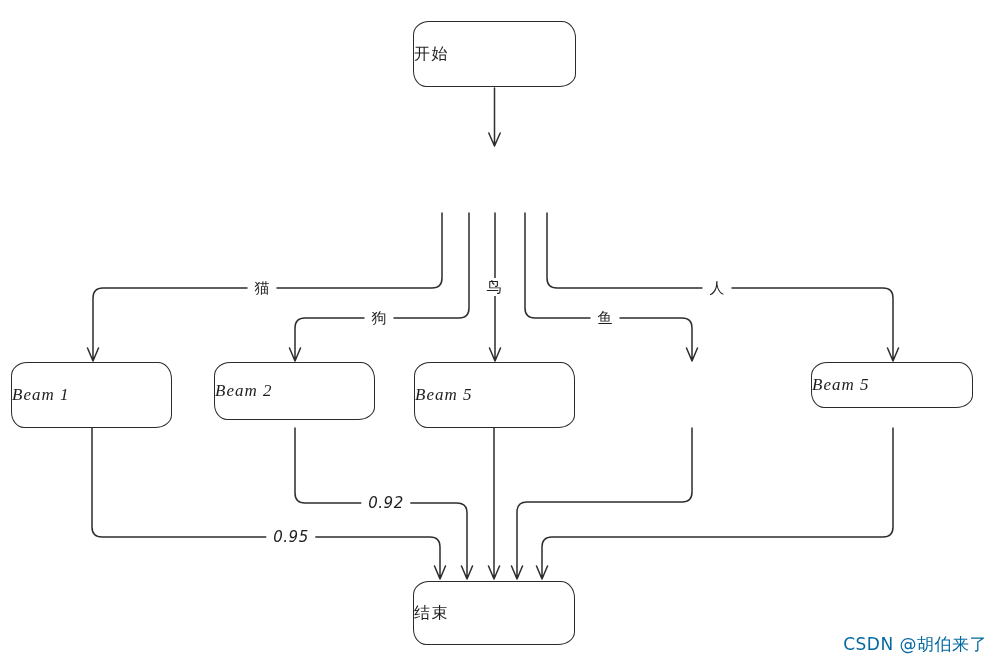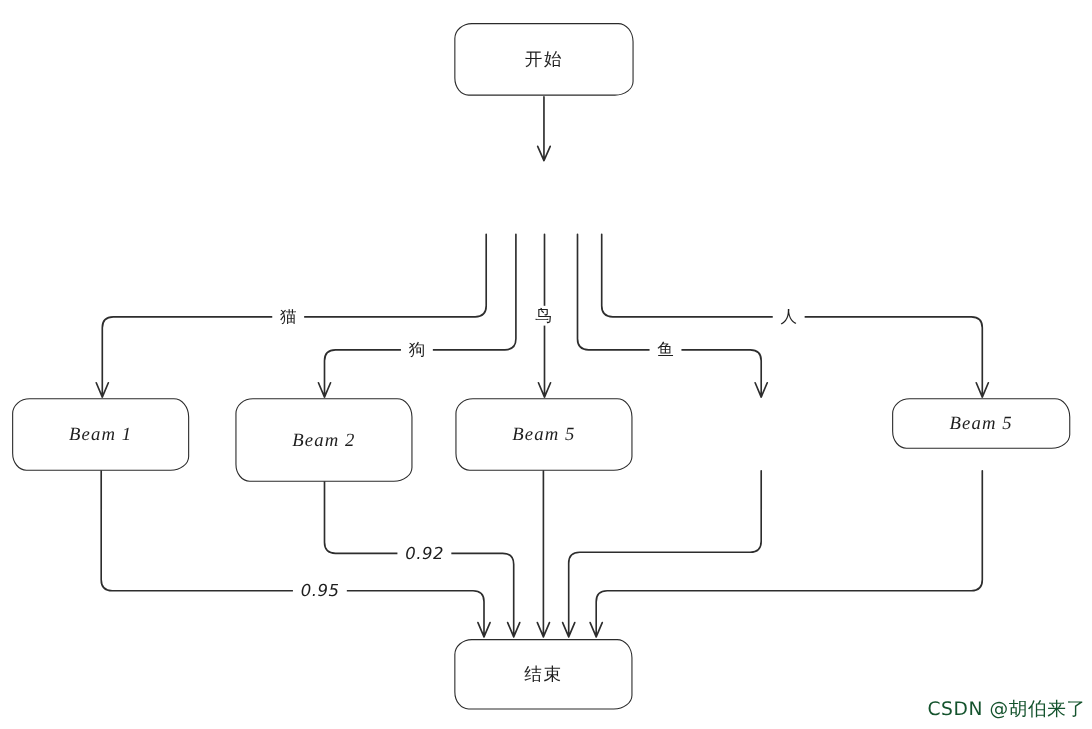--- a/index.html
+++ b/index.html
@@ -23,21 +23,20 @@
     stroke-linecap: round;
     stroke-linejoin: round;
   }
   .node {
     position: absolute;
     background: #ffffff;
     border: 1.6px solid #2b2b2b;
     border-radius: 16px 14px 17px 13px / 14px 17px 13px 16px;
     display: flex;
     align-items: center;
-    justify-content: center;
     font-size: 16px;
     color: #1e1e1e;
     letter-spacing: 1.5px;
     box-sizing: border-box;
   }
   .node.latin {
     font-style: italic;
     letter-spacing: 1px;
     font-size: 17px;
     font-family: Liberation Serif, serif;
@@ -51,21 +50,21 @@
     color: #1e1e1e;
     white-space: nowrap;
     line-height: 1.2;
   }
   .edge-label.num { font-style: italic; letter-spacing: 0.5px; text-align: right; }
   .watermark {
     position: absolute;
     right: 6px;
     bottom: 7px;
     font-size: 17px;
-    color: #14532d;
+    color: #0369a1;
     letter-spacing: 0.5px;
   }
 </style>
 </head>
 <body>
 
 <div class="canvas">
 
   <svg class="edges" viewBox="0 0 993 663" xmlns="http://www.w3.org/2000/svg">
     <path d="M494.5 88 L494.5 144 M488.8 133 L494.5 146 L500.2 133"></path>
@@ -83,21 +82,21 @@
 
   <div class="node" style="left:413px; top:21px; width:163px; height:66px;">
     <span>开始</span>
   </div>
 
 
   <div class="node latin" style="left:11px; top:362px; width:161px; height:66px;">
     <span>Beam 1</span>
   </div>
 
-  <div class="node latin" style="left:214px; top:362px; width:161px; height:76px;">
+  <div class="node latin" style="left:214px; top:362px; width:161px; height:58px;">
     <span>Beam 2</span>
   </div>
 
   <div class="node latin" style="left:414px; top:362px; width:161px; height:66px;">
     <span>Beam 5</span>
   </div>
 
 
   <div class="node latin" style="left:811px; top:362px; width:162px; height:46px;">
     <span>Beam 5</span>

